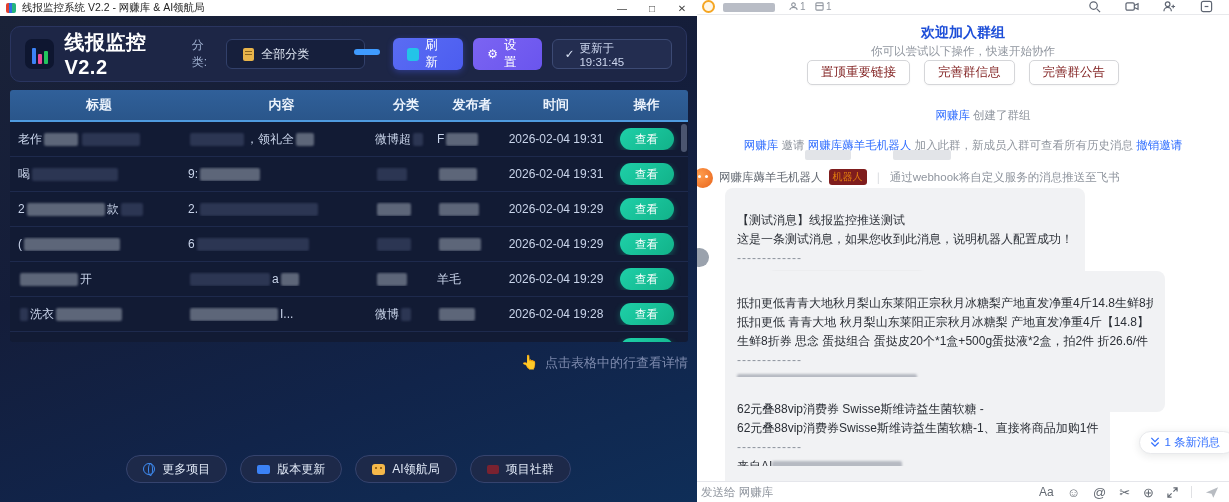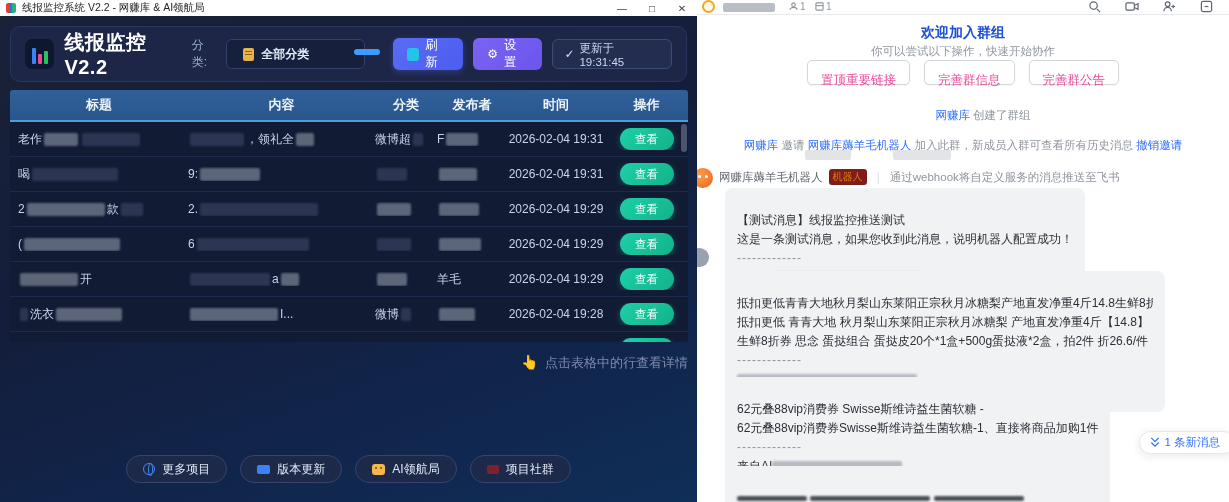--- a/index.html
+++ b/index.html
@@ -18,21 +18,21 @@
   .hdrcard { position:absolute; left:10px; top:26px; width:677px; height:56px; background:#1d2646; border:1px solid #2a3560; border-radius:10px; display:flex; align-items:center; padding:4px 14px; }
   .applogo { width:30px; height:30px; border-radius:7px; background:#0e1630; display:flex; align-items:flex-end; justify-content:center; gap:2px; padding:5px 5px; }
   .applogo i { display:block; width:4px; border-radius:1px; }
   .applogo .b1{height:16px;background:#3b82f6;} .applogo .b2{height:10px;background:#ec4899;} .applogo .b3{height:13px;background:#22c55e;}
   .apptitle { color:#ffffff; font-size:20px; font-weight:bold; margin-left:10px; letter-spacing:.5px; }
   .hsp { flex:1; }
   .catlabel { color:#9fb0d0; font-size:12px; margin-right:8px; }
   .select { position:relative; width:142px; height:30px; background:#161f3c; border:1px solid #32406a; border-radius:6px; display:flex; align-items:center; padding:0 9px; }
   .doc-ico { width:11px; height:13px; background:#e8b44a; border-radius:2px; position:relative; }
   .doc-ico:before { content:""; position:absolute; left:2px; top:3px; width:7px; height:1.5px; background:#8a6420; box-shadow:0 3px 0 #8a6420; }
-  .select span { color:#e5ecf8; font-size:12px; margin-left:7px;font-weight:bold; }
+  .select span { color:#e5ecf8; font-size:12px; margin-left:7px; }
   .selind { position:absolute; right:-16px; top:9px; width:26px; height:6px; border-radius:3px; background:#3f9bff; }
   .btn { height:32px; display:flex; align-items:center; gap:6px; border-radius:6px; color:#fff; font-size:12.5px; padding:0 14px; cursor:pointer; }
   .btn-refresh { margin-left:28px; background:linear-gradient(135deg,#5a6cf3,#4c5df0); box-shadow:0 2px 6px rgba(76,93,240,.4); }
   .btn-settings { margin-left:10px; background:linear-gradient(135deg,#7b64f2,#6a55ee); }
   .ri { width:13px; height:13px; border-radius:3px; background:#23c4e8; display:inline-block; }
   .gear { font-size:12px; }
   .pill-updated { margin-left:10px; height:30px; display:flex; align-items:center; gap:5px; padding:0 12px; background:#232d50; border:1px solid #3c4a74; border-radius:6px; color:#ccd6ee; font-size:11.5px; }
   .pill-updated .ck { color:#d8e2f5; }
 
   .table { position:absolute; left:10px; top:90px; width:678px; height:252px; background:#121b34; overflow:hidden; border-radius:3px; }
@@ -66,21 +66,21 @@
   .rheader { position:absolute; left:0; top:0; width:532px; height:15px; border-bottom:1px solid #e8e9ec; background:#fff; }
   .r-avatar { position:absolute; left:5px; top:0px; width:13px; height:13px; border-radius:50%; border:2px solid #f5a623; background:#fff7e8; }
   .r-name-cen { position:absolute; left:26px; top:3px; width:52px; height:9px; background:#b9bdc6; border-radius:2px; filter:blur(.5px); }
   .r-badge { position:absolute; top:1px; color:#8f959e; font-size:10px; display:flex; align-items:center; gap:2px; }
   .rh-icons { position:absolute; right:16px; top:0px; display:flex; gap:24px; color:#5f6673; }
   .rh-icons svg { display:block; }
 
   .welcome-t { position:absolute; left:0; top:24px; width:532px; text-align:center; color:#1d4ed8; font-size:14px; font-weight:bold; }
   .welcome-s { position:absolute; left:0; top:44px; width:532px; text-align:center; color:#8f959e; font-size:11.5px; }
   .wbtns { position:absolute; left:0; top:60px; width:532px; display:flex; justify-content:center; gap:14px; }
-  .wbtn { height:25px; line-height:23px; padding:8px 13px; background:#fff; border:1px solid #d5d6d9; border-radius:5px; font-size:12.5px; color:#ec4899; cursor:pointer; box-shadow:0 1px 2px rgba(0,0,0,.04); }
+  .wbtn { height:25px; line-height:23px; padding:0 13px; background:#fff; border:1px solid #d5d6d9; border-radius:5px; font-size:12.5px; color:#7f1d1d; cursor:pointer; box-shadow:0 1px 2px rgba(0,0,0,.04); }
 
   .sysline { position:absolute; width:532px; text-align:center; font-size:11.5px; color:#8f959e; }
   .sys1 { top:108px;margin-left:20px; } .sys2 { top:138px; padding:0 8px; }
   .lnk { color:#3370ff; cursor:pointer; }
   .sys-cen { position:absolute; height:10px; background:#e2e4e8; border-radius:2px; filter:blur(.6px); }
 
   .bot-avatar { position:absolute; left:-4px; top:168px; width:20px; height:20px; border-radius:50%; background:radial-gradient(circle at 35% 35%, #ff9d4d, #e8641c); }
   .bot-avatar:before { content:""; position:absolute; left:5px; top:7px; width:3px; height:3px; border-radius:50%; background:#fff; box-shadow:7px 0 0 #fff; }
   .sender { position:absolute; left:22px; top:169px; font-size:11.5px; color:#646a73; display:flex; align-items:center; white-space:nowrap; }
   .botbadge { background:#7f1d1d; color:#e37f0e; font-size:10px; padding:1px 4px; border-radius:3px; margin:0 6px; }
@@ -352,14 +352,34 @@
     </div>
 
     <div class="newmsg">
       <svg width="10" height="11" viewBox="0 0 10 12" fill="none" stroke="#3370ff" stroke-width="1.4">
           <path d="M1 1l4 4 4-4"></path>
           <path d="M1 6l4 4 4-4"></path>
         </svg>
       <span>1 条新消息</span>
     </div>
 
+    <div class="composer">
+      <span class="ph">发送给 网赚库</span>
+      <span class="csp"></span>
+      <span class="cicons">
+        <span class="aa">Aa</span>
+        <span>☺</span>
+        <span>@</span>
+        <span>✂</span>
+        <span>⊕</span>
+        <svg width="11" height="11" viewBox="0 0 12 12" fill="none" stroke="#646a73" stroke-width="1.3">
+            <path d="M7 1h4v4M11 1L7 5M5 11H1V7M1 11l4-4"></path>
+          </svg>
+        <span class="cic-div"></span>
+        <span class="send">
+          <svg width="14" height="13" viewBox="0 0 16 14" fill="#b8bcc2">
+              <path d="M1 7L15 1 9.5 13 7.5 8.5z"></path>
+            </svg>
+        </span>
+      </span>
+    </div>
   </div>
 </div>
 
 </body></html>

